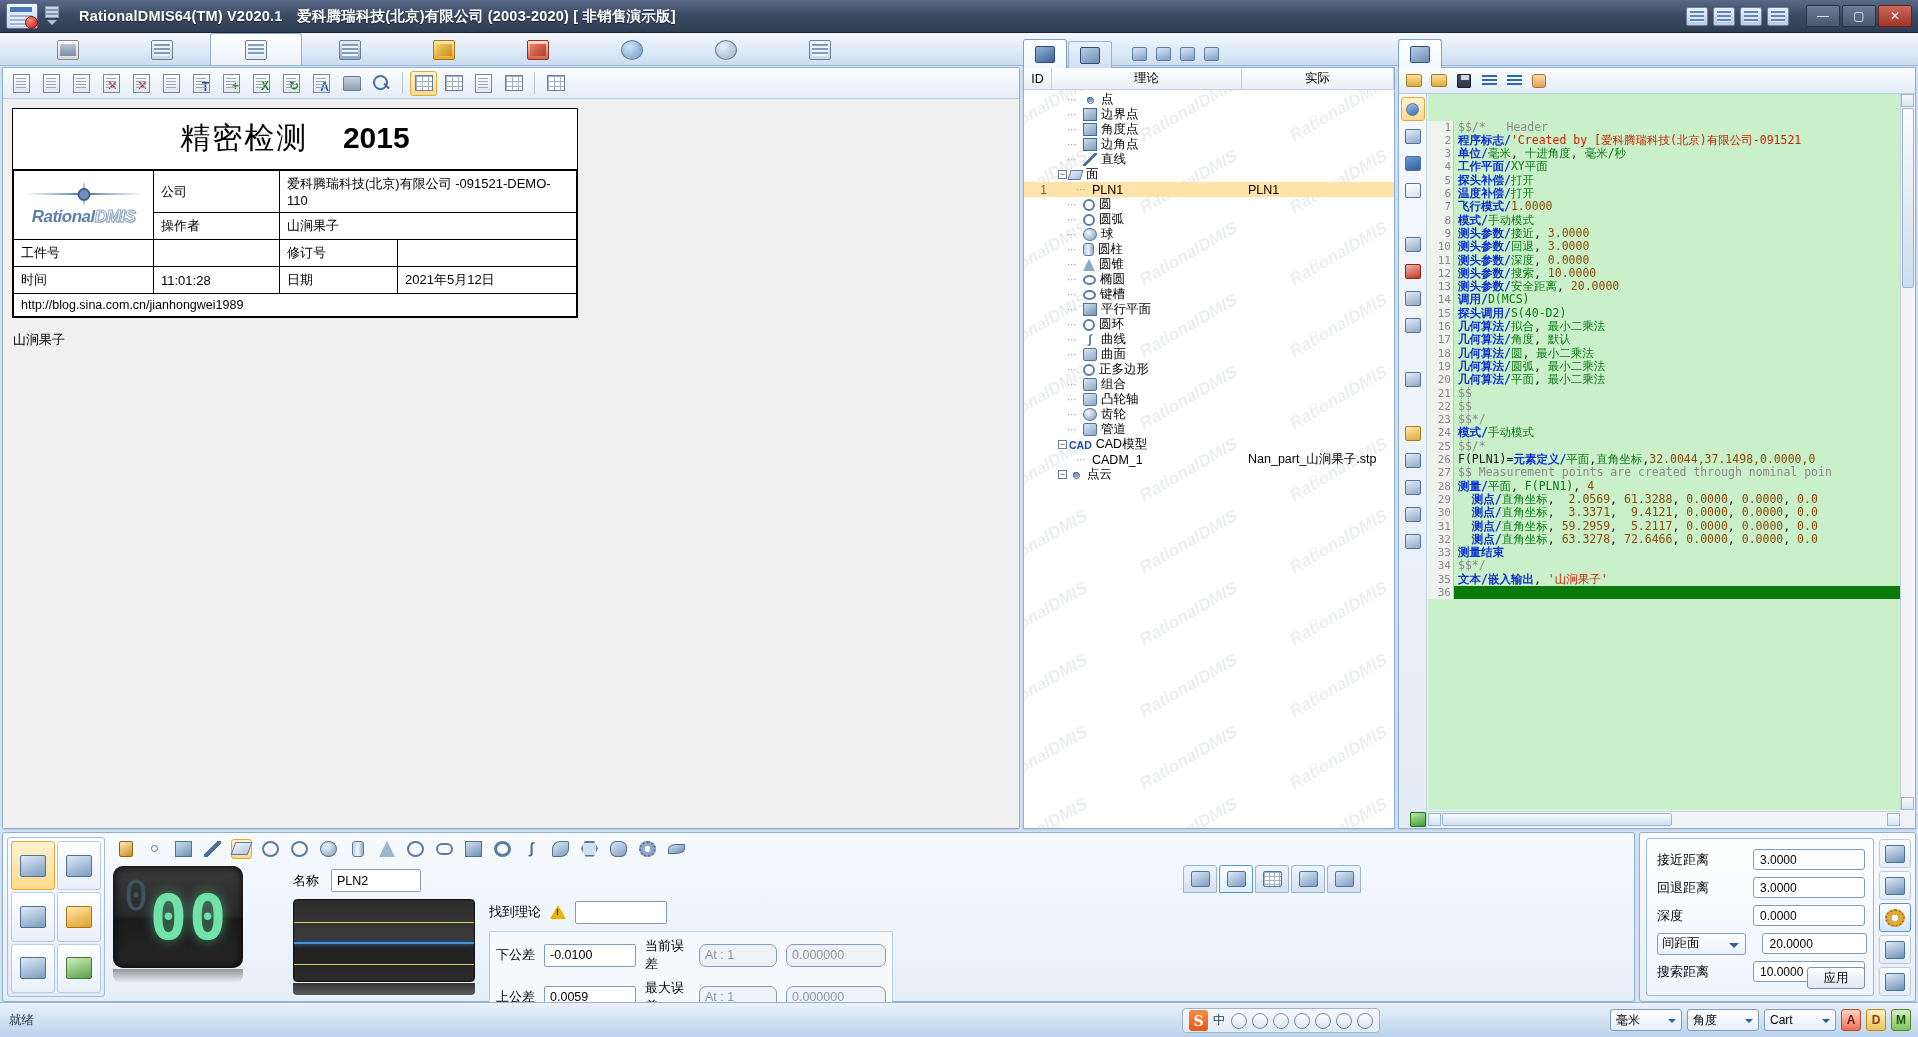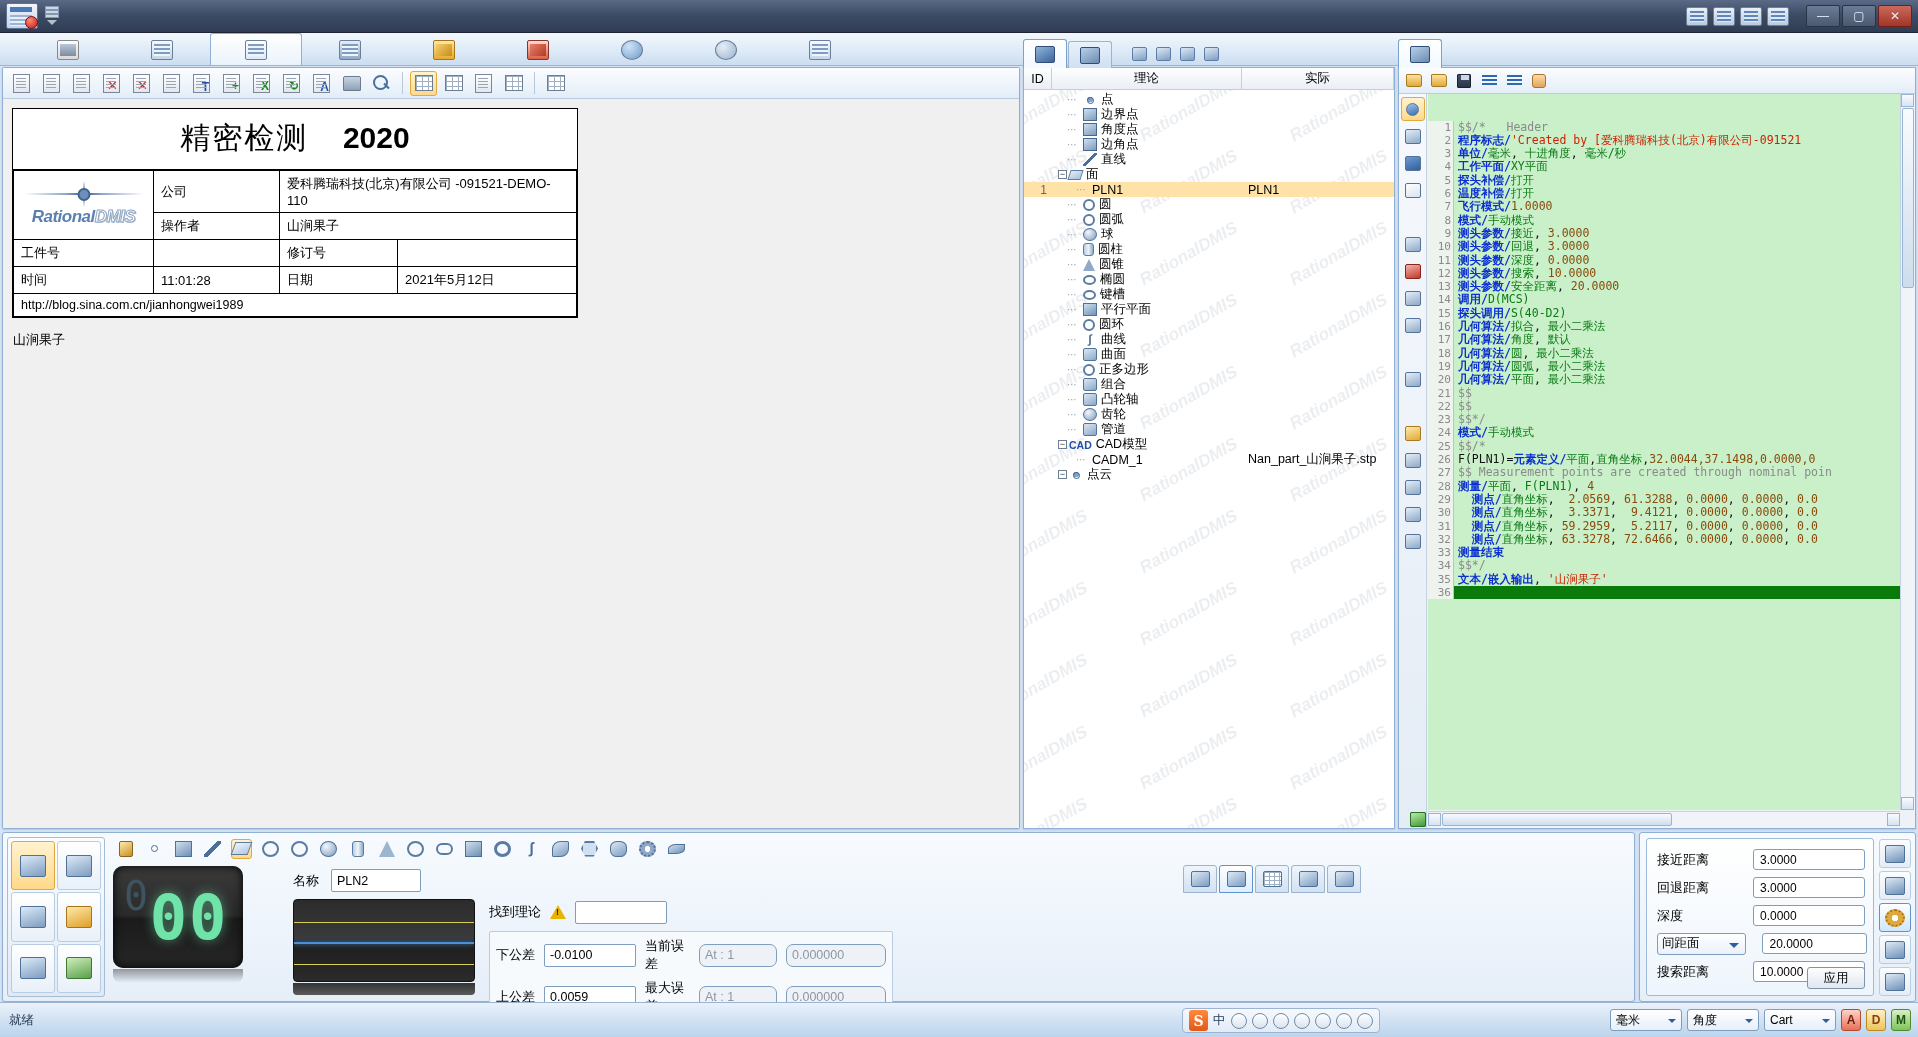--- a/index.html
+++ b/index.html
@@ -351,20 +351,21 @@
 <div class="app">
 
   <div class="titlebar">
     <div class="tb-appicon">
         <div class="tb-redball"></div>
       </div>
     <div class="tb-menuicon">
         <i></i>
         <b></b>
       </div>
+    <div class="tb-title">RationalDMIS64(TM) V2020.1　爱科腾瑞科技(北京)有限公司 (2003-2020) [ 非销售演示版]</div>
     <div class="tb-right">
       <div class="tb-ricon"></div>
       <div class="tb-ricon"></div>
       <div class="tb-ricon"></div>
       <div class="tb-ricon"></div>
       <div class="tb-sys">
         <div class="tb-sysbtn">—</div>
         <div class="tb-sysbtn">▢</div>
         <div class="tb-sysbtn close">✕</div>
       </div>
@@ -501,21 +502,21 @@
       <div class="tsep"></div>
       <div class="tbtn">
           <div class="grid-ic"></div>
         </div>
     </div>
 
     <div class="report-area">
       <div class="report-sheet">
         <div class="rep-title">
           <span>精密检测</span>
-          &nbsp;&nbsp;<b>2020</b>
+          &nbsp;&nbsp;<b>2015</b>
         </div>
         <table class="rep-table">
           <tbody>
               <tr>
             <td class="logo-cell" rowspan="2">
               <div class="logo">
                 <div class="cross"></div>
                 <div class="cross2"></div>
                 <div class="dot"></div>
                 <div class="txt">

